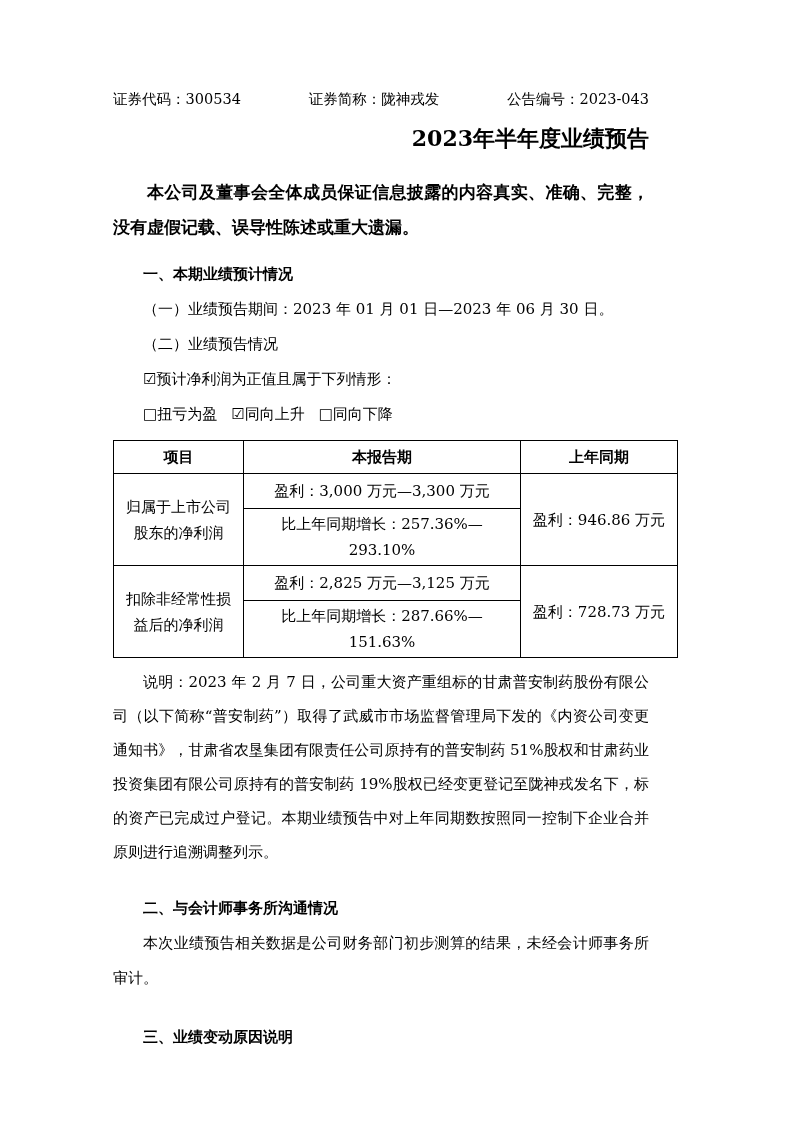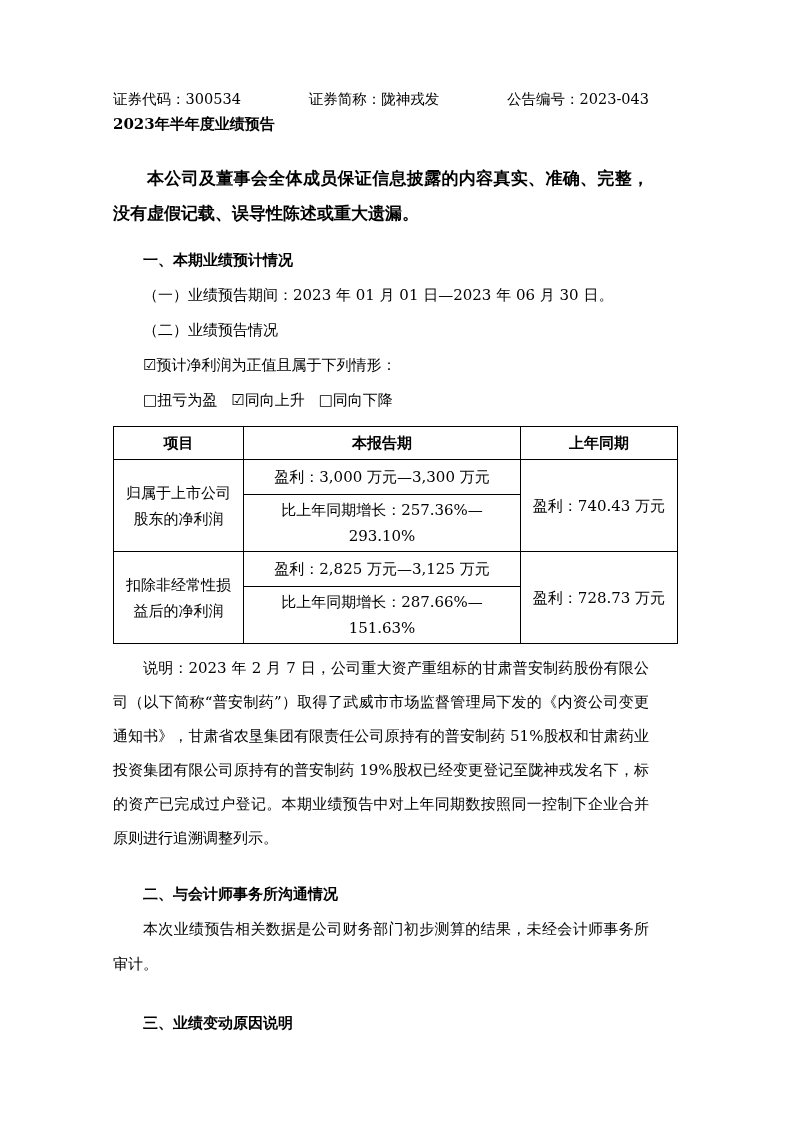--- a/index.html
+++ b/index.html
@@ -26,22 +26,23 @@
   
   .doc-title {
     margin-top: 44px;
     text-align: center;
     font-size: 20px;
     font-weight: bold;
     line-height: 30px;
     font-family: "DejaVu Serif", "Liberation Serif", serif;
   }
   .doc-subtitle {
-    text-align: left;
-    font-size: 15px;
+    margin-top: 14px;
+    text-align: right;
+    font-size: 22px;
     font-weight: bold;
     line-height: 28px;
   }
   
   .declaration {
     margin-top: 23px;
     font-weight: bold;
     font-size: 17px;
     line-height: 35px;
     text-align: justify;
@@ -126,21 +127,21 @@
       </colgroup>
     <tbody>
         <tr>
       <th>项目</th>
       <th>本报告期</th>
       <th>上年同期</th>
     </tr>
     <tr>
       <td rowspan="2">归属于上市公司股东的净利润</td>
       <td>盈利：3,000 万元—3,300 万元</td>
-      <td rowspan="2">盈利：740.43 万元</td>
+      <td rowspan="2">盈利：946.86 万元</td>
     </tr>
     <tr>
       <td>比上年同期增长：257.36%—293.10%</td>
     </tr>
     <tr>
       <td rowspan="2">扣除非经常性损益后的净利润</td>
       <td>盈利：2,825 万元—3,125 万元</td>
       <td rowspan="2">盈利：728.73 万元</td>
     </tr>
     <tr>

